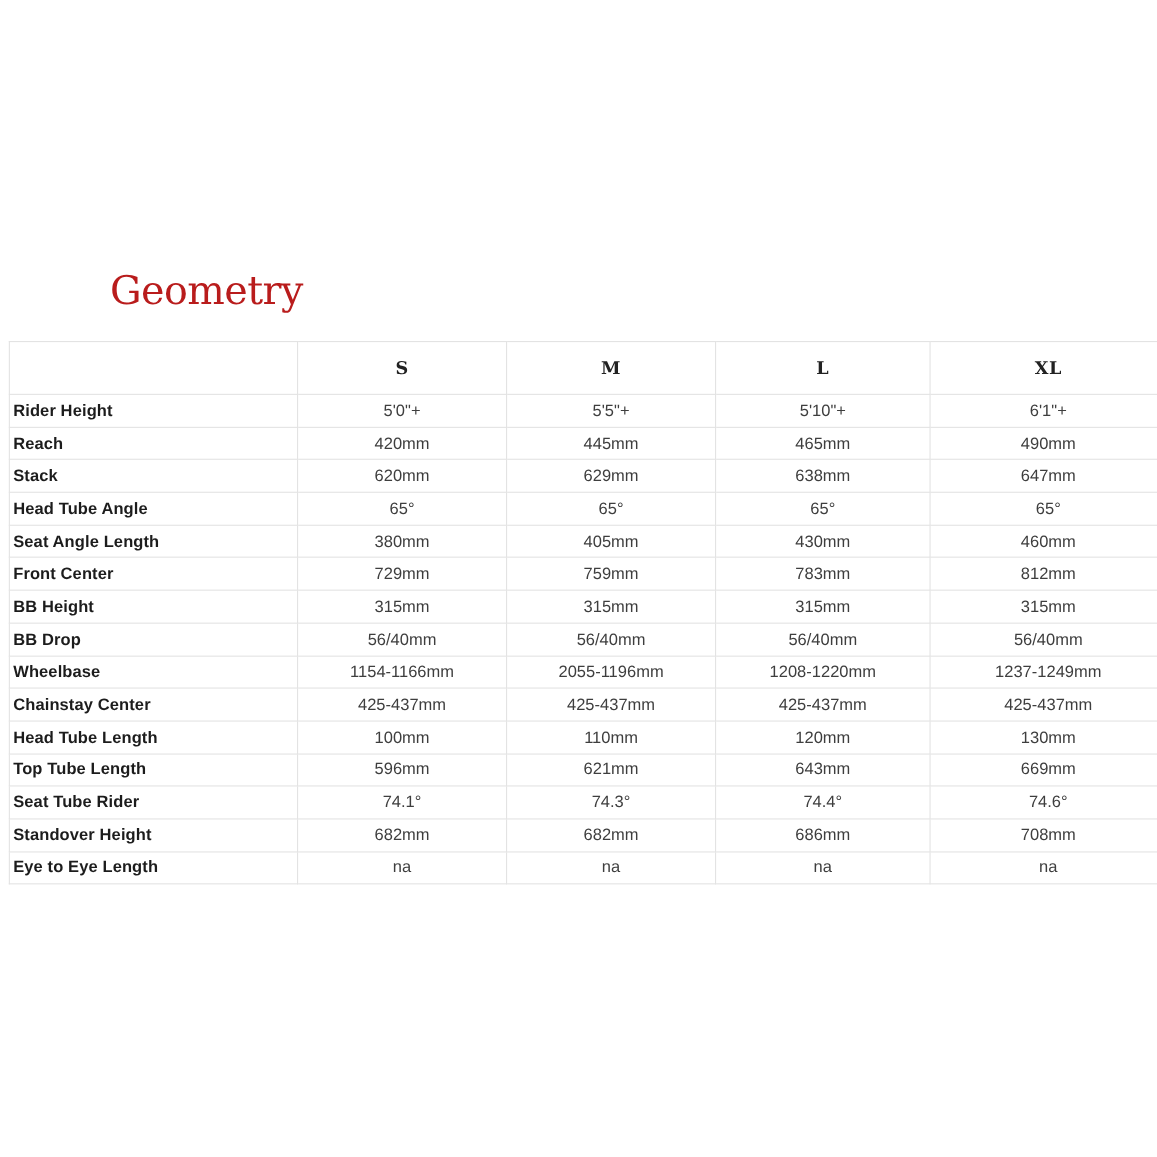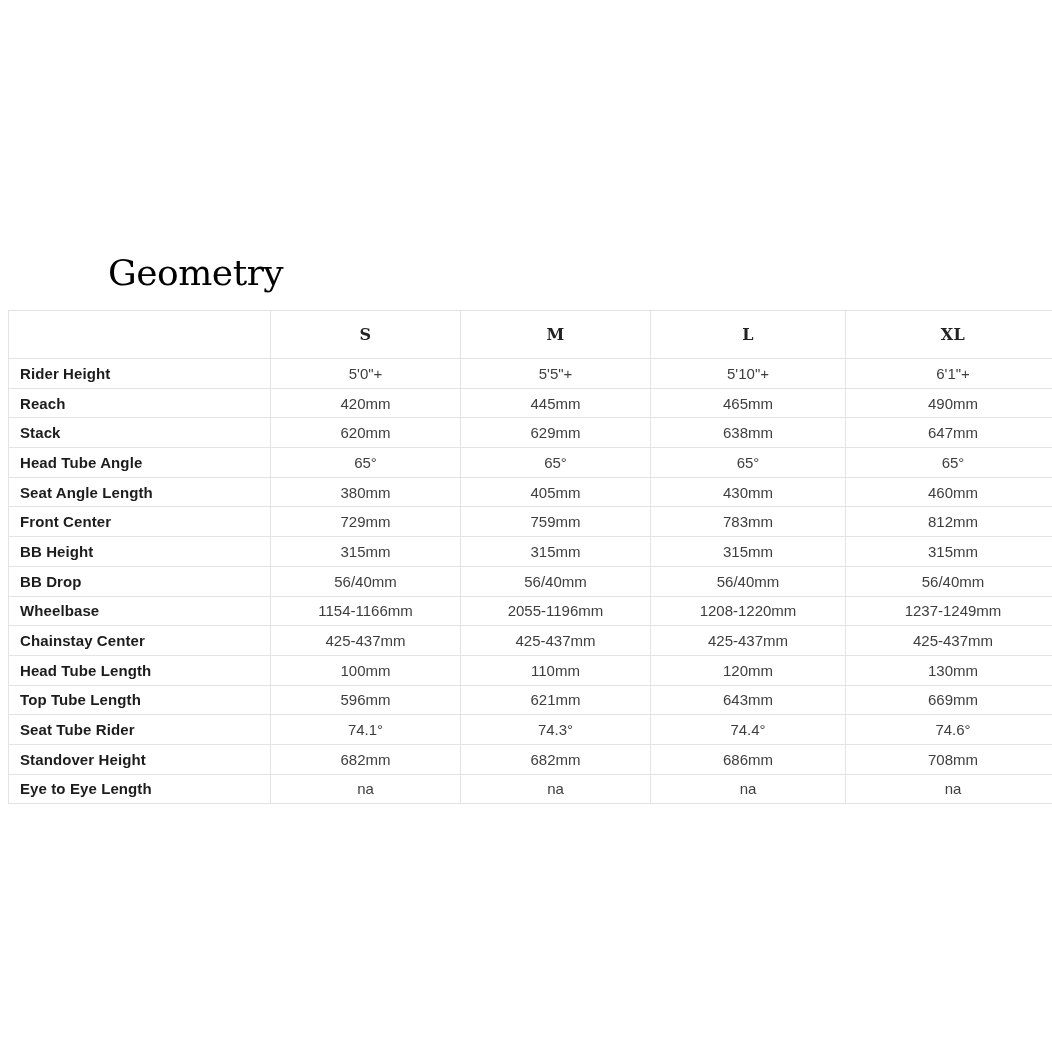--- a/index.html
+++ b/index.html
@@ -11,26 +11,26 @@
     height: 1052px;
     background: #ffffff;
     overflow: hidden;
     position: relative;
     font-family: "Liberation Sans", sans-serif;
   }
   .page-title {
     position: absolute;
     left: 100px;
     top: 244px;
-    margin: 8px;
+    margin: 0;
     font-family: "DejaVu Serif", serif;
     font-weight: 500;
     font-size: 36px;
     letter-spacing: -0.5px;
-    color: #000000;
+    color: #b91c1c;
   }
   table.geometry-table {
     position: absolute;
     left: 8px;
     top: 310px;
     width: 1052px;           
     border-collapse: collapse;
     table-layout: fixed;
     background: #ffffff;
   }
@@ -51,21 +51,21 @@
     letter-spacing: 0.5px;
     color: #222222;
     text-align: center;
     vertical-align: middle;
   }
   .geometry-table tbody tr {
     height: 29.7px;
   }
   .geometry-table tbody th.row-label {
     text-align: left;
-    padding-left: 11px;
+    padding-left: 3px;
     font-size: 15px;
     font-weight: 700;
     letter-spacing: 0.1px;
     color: #1c1c1c;
     vertical-align: middle;
   }
   .geometry-table tbody td.value-cell {
     text-align: center;
     font-size: 15px;
     font-weight: 400;

